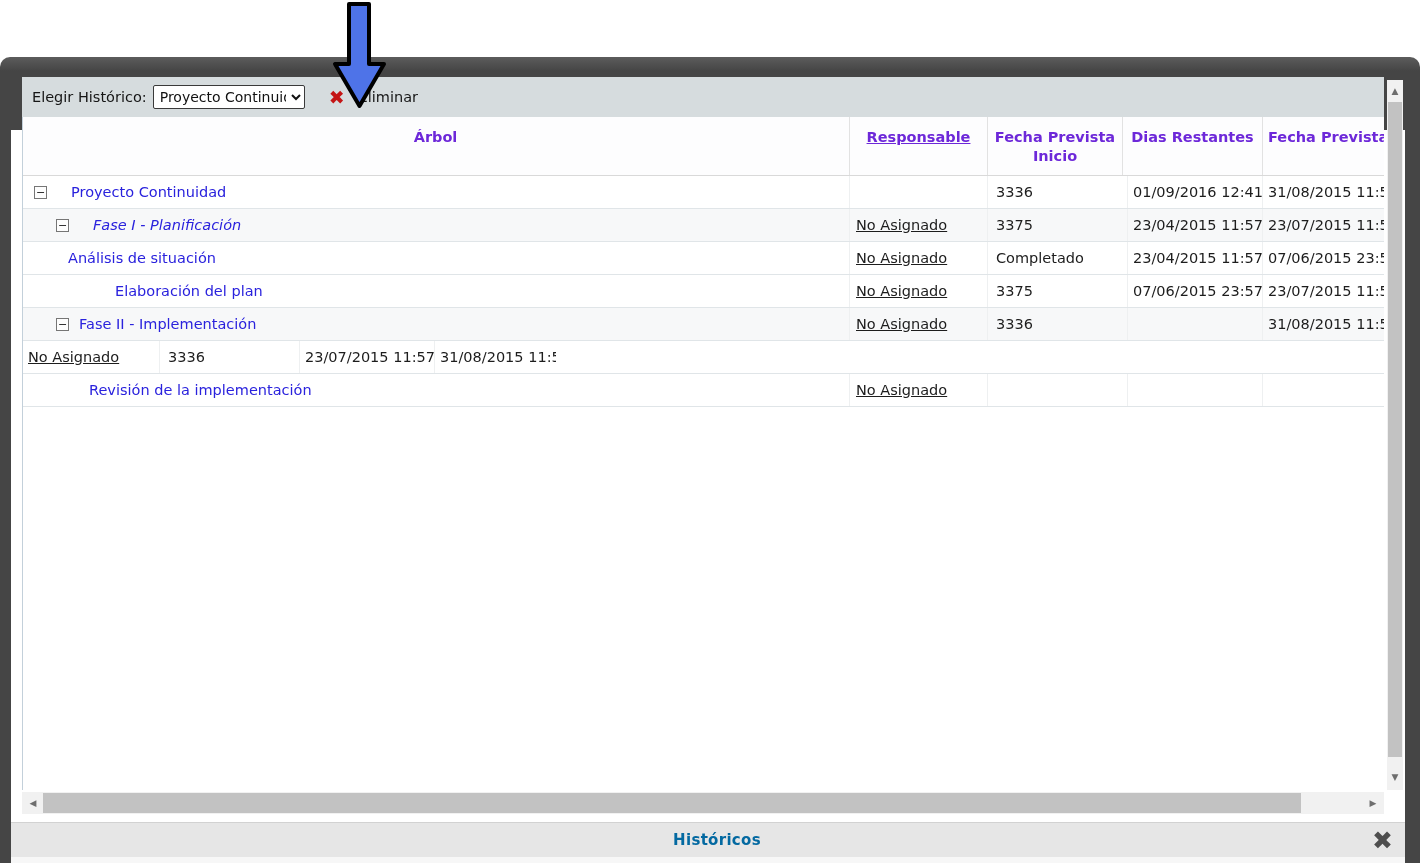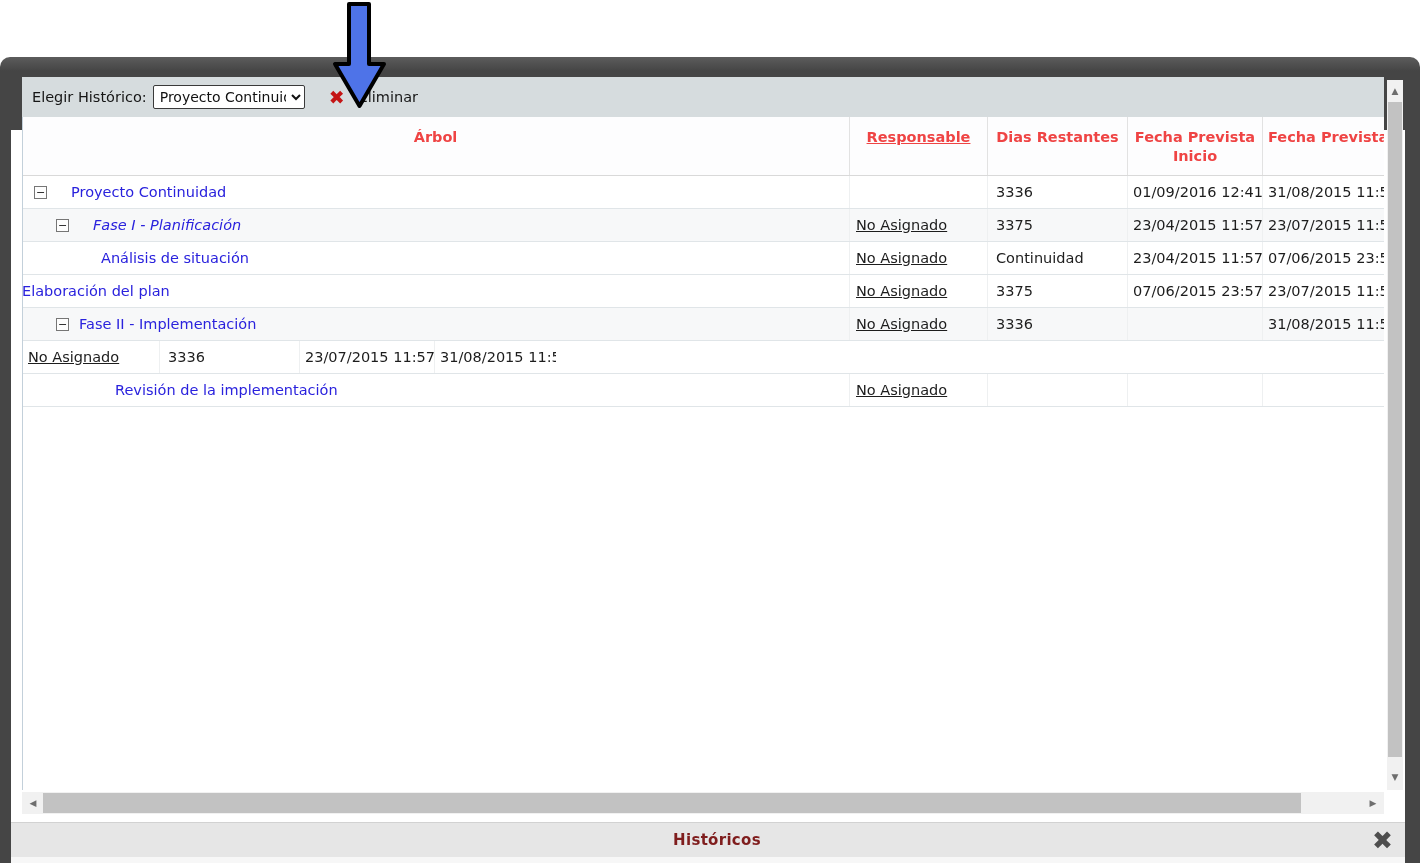--- a/index.html
+++ b/index.html
@@ -20,21 +20,21 @@
   .toolbar-label { font-size:14.5px; color:#161616; margin-right:6px; }
   .history-select { width:152px; height:24px; font-size:14px; font-family:"DejaVu Sans",sans-serif;
                     border:1px solid #3a3a3a; border-radius:2px; background:#fff; color:#111;
                     padding:0 2px; }
   .delete-x { font-size:19px; color:#c41515; font-weight:bold; margin-left:24px; cursor:pointer; }
   .delete-label { font-size:14.5px; color:#161616; margin-left:14px; cursor:pointer; }
 
   
   .grid { position:absolute; left:22px; top:117px; width:1362px; background:#fff; }
   .hdr-row { display:flex; height:59px; background:#fdfdfe; border-bottom:1px solid #d9d9d9;
-             color:#ef4444; font-weight:bold; font-size:14.5px; }
+             color:#6d28d9; font-weight:bold; font-size:14.5px; }
   .hdr-cell { padding-top:11px; text-align:center; border-right:1px solid #e2e2e2; line-height:19px; }
   .hdr-cell:last-child { border-right:none; white-space:nowrap; overflow:hidden; text-align:left; padding-left:5px; }
   .c-arbol { width:828px; }
   .c-resp  { width:138px;text-decoration:underline; }
   .c-dias  { width:140px; }
   .c-ini   { width:135px; }
   .c-fin   { width:121px; }
 
   .row { display:flex; height:33px; border-bottom:1px solid #e0e5e8; background:#fff;
          font-size:14.5px; color:#1d1d1d; align-items:center; }
@@ -63,21 +63,21 @@
   .hscroll { position:absolute; left:22px; top:792px; width:1362px; height:22px; background:#f1f1f1; }
   .hscroll .btn { position:absolute; top:0; width:18px; height:22px; color:#6e6e6e; font-size:9px;
                   display:flex; align-items:center; justify-content:center; cursor:pointer; }
   .hscroll .btn.left { left:2px; } .hscroll .btn.right { right:2px; }
   .hthumb { position:absolute; left:21px; top:1px; width:1258px; height:20px; background:#c2c2c2; cursor:pointer; }
 
   
   .bottom-bar { position:absolute; left:11px; top:822px; width:1394px; height:35px;
                 background:#e6e6e6; border-top:1px solid #d2d2d2; }
   .bottom-title { text-align:center; line-height:34px; font-weight:bold; font-size:15px;
-                  color:#7f1d1d; letter-spacing:.3px;margin-left:18px; }
+                  color:#0369a1; letter-spacing:.3px;margin-left:18px; }
   .close-x { position:absolute; right:12px; top:1px; font-size:25px; font-weight:bold;
              color:#4e4e4e; cursor:pointer; line-height:33px; }
   .bottom-strip { position:absolute; left:11px; top:857px; width:1394px; height:6px; background:#f7f7f7; }
 
   
   .anno-arrow { position:absolute; left:332px; top:0; z-index:50; }
 </style>
 </head>
 <body>
 
@@ -93,22 +93,22 @@
       <option>Proyecto Continuidad</option>
     </select>
     <span class="delete-x">✖</span>
     <span class="delete-label">Eliminar</span>
   </div>
 
   <div class="grid">
     <div class="hdr-row">
       <div class="hdr-cell c-arbol">Árbol</div>
       <div class="hdr-cell c-resp">Responsable</div>
+      <div class="hdr-cell c-ini">Fecha Prevista Inicio</div>
       <div class="hdr-cell c-dias">Dias Restantes</div>
-      <div class="hdr-cell c-ini">Fecha Prevista Inicio</div>
       <div class="hdr-cell c-fin">Fecha Prevista Fin</div>
     </div>
     <div id="table-body">
         <div class="row">
           <div class="cell c-arbol" style="padding-left: 12px;">
             <span class="expand-box">−</span>
             <span class="tree-link" style="margin-left: 24px;">Proyecto Continuidad</span>
           </div>
           <div class="cell c-resp"></div>
           <div class="cell c-dias">3336</div>
@@ -119,30 +119,30 @@
           <div class="cell c-arbol" style="padding-left: 34px;">
             <span class="expand-box">−</span>
             <span class="tree-link" style="margin-left: 24px; font-style: italic;">Fase I - Planificación</span>
           </div>
           <div class="cell c-resp">No Asignado</div>
           <div class="cell c-dias">3375</div>
           <div class="cell c-ini">23/04/2015 11:57:56</div>
           <div class="cell c-fin">23/07/2015 11:57:56</div>
         </div>
         <div class="row">
-          <div class="cell c-arbol" style="padding-left: 79px;">
+          <div class="cell c-arbol" style="padding-left: 46px;">
             <span class="tree-link">Análisis de situación</span>
           </div>
           <div class="cell c-resp">No Asignado</div>
-          <div class="cell c-dias">Continuidad</div>
+          <div class="cell c-dias">Completado</div>
           <div class="cell c-ini">23/04/2015 11:57:56</div>
           <div class="cell c-fin">07/06/2015 23:57:56</div>
         </div>
         <div class="row">
-          <div class="cell c-arbol" style="">
+          <div class="cell c-arbol" style="padding-left: 93px;">
             <span class="tree-link">Elaboración del plan</span>
           </div>
           <div class="cell c-resp">No Asignado</div>
           <div class="cell c-dias">3375</div>
           <div class="cell c-ini">07/06/2015 23:57:56</div>
           <div class="cell c-fin">23/07/2015 11:57:56</div>
         </div>
         <div class="row shaded">
           <div class="cell c-arbol" style="padding-left: 34px;">
             <span class="expand-box">−</span>
@@ -153,21 +153,21 @@
           <div class="cell c-ini"></div>
           <div class="cell c-fin">31/08/2015 11:57:56</div>
         </div>
         <div class="row">
           <div class="cell c-resp">No Asignado</div>
           <div class="cell c-dias">3336</div>
           <div class="cell c-ini">23/07/2015 11:57:56</div>
           <div class="cell c-fin">31/08/2015 11:57:56</div>
         </div>
         <div class="row">
-          <div class="cell c-arbol" style="padding-left: 93px;">
+          <div class="cell c-arbol" style="padding-left: 67px;">
             <span class="tree-link">Revisión de la implementación</span>
           </div>
           <div class="cell c-resp">No Asignado</div>
           <div class="cell c-dias"></div>
           <div class="cell c-ini"></div>
           <div class="cell c-fin"></div>
         </div>
       </div>
   </div>
   <div class="body-left-line"></div>

